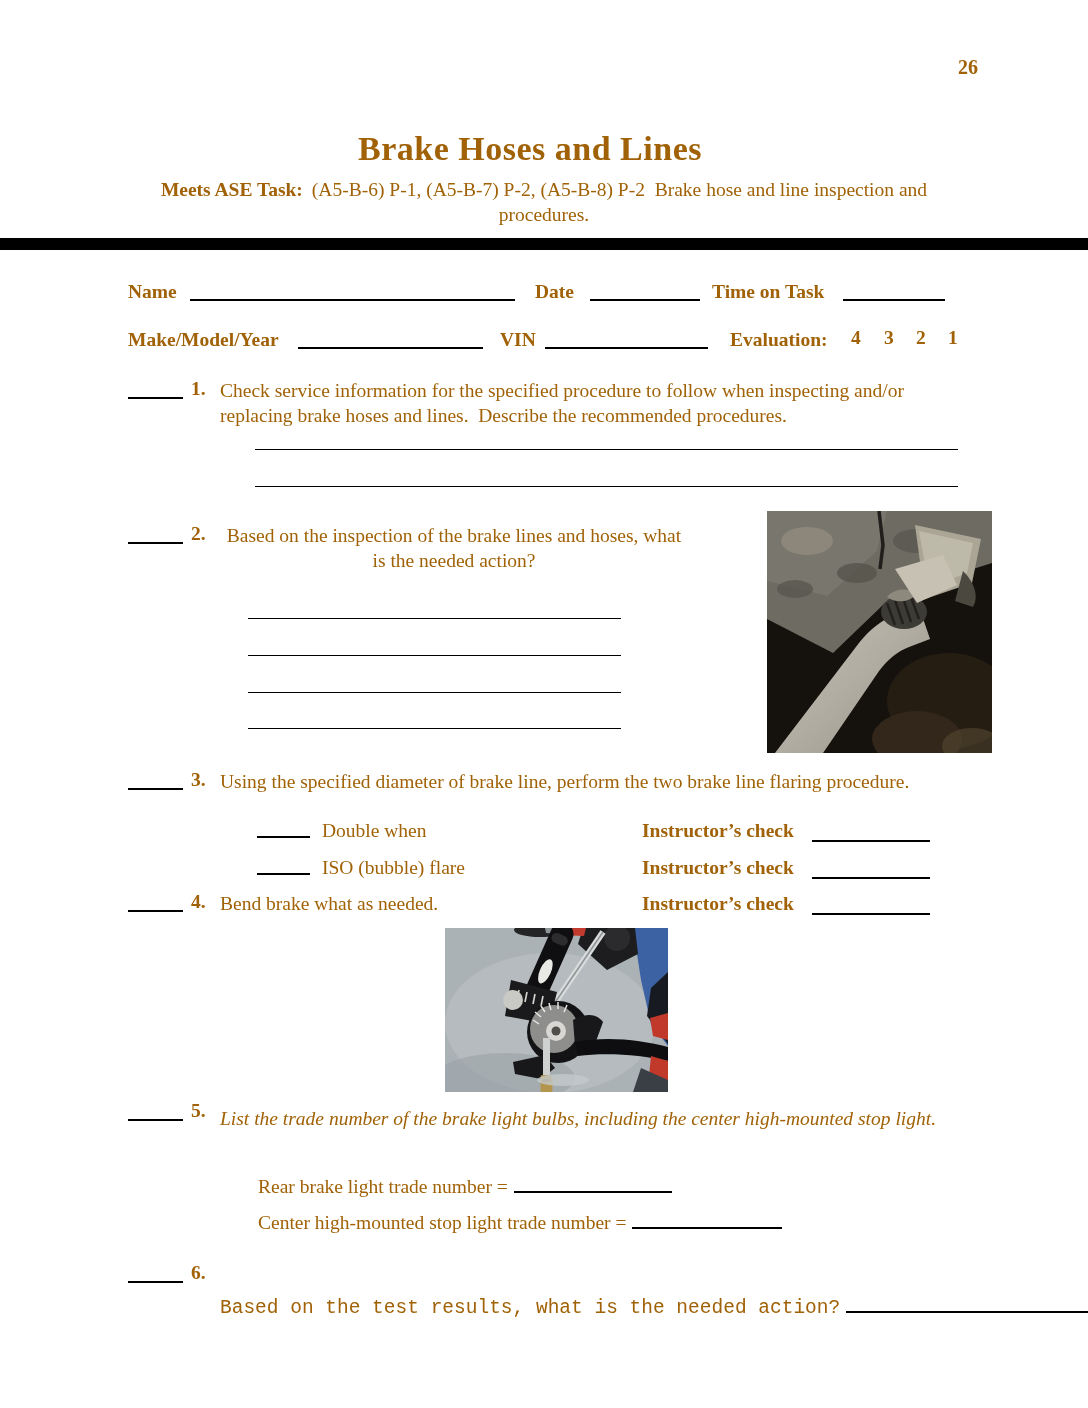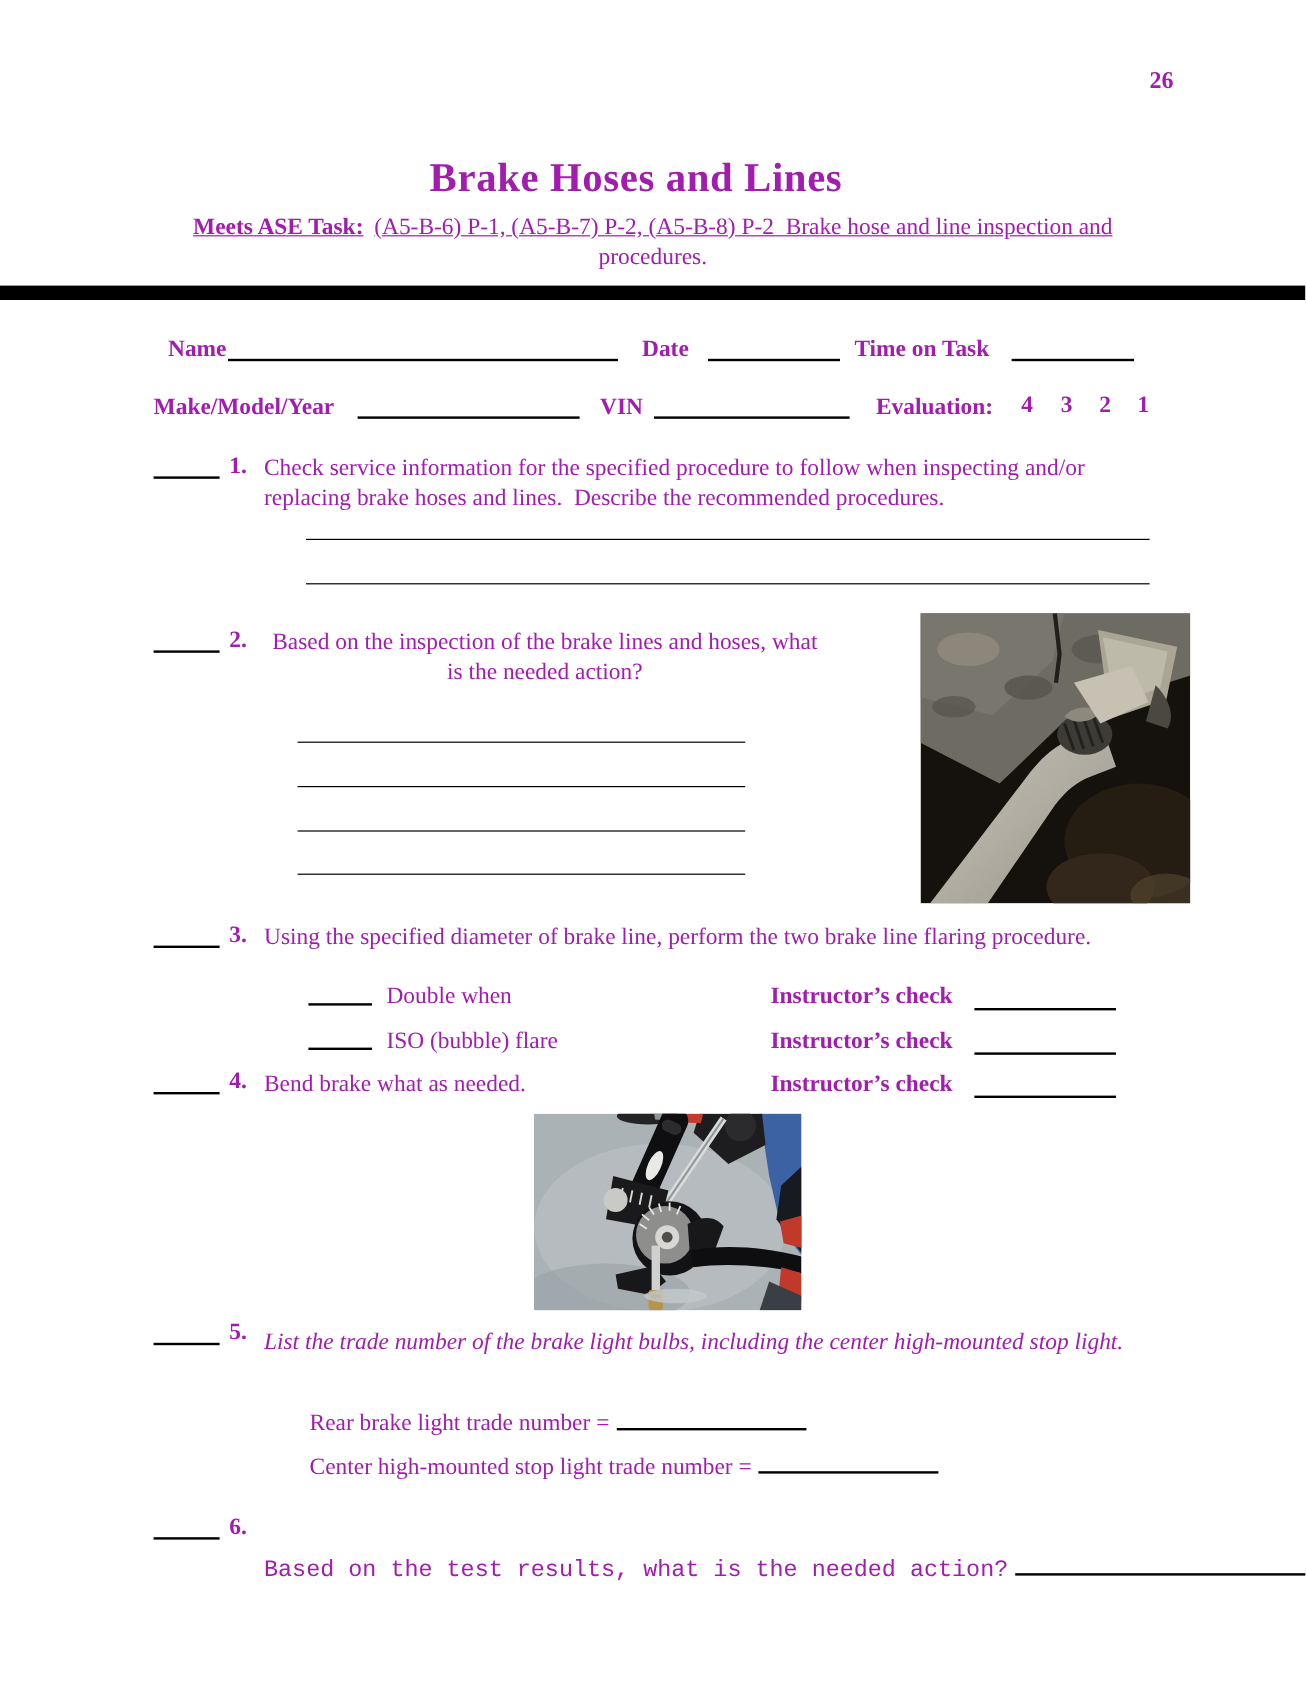--- a/index.html
+++ b/index.html
@@ -1,18 +1,18 @@
 <!DOCTYPE html>
 <html><head>
 <meta charset="utf-8">
 <style>
   html,body{margin:0;padding:0;background:#ffffff;}
   #page{
     position:relative;width:1088px;height:1408px;background:#ffffff;
-    font-family:"Liberation Serif","DejaVu Serif",serif;color:#a21caf;overflow:hidden;
+    font-family:"Liberation Serif","DejaVu Serif",serif;color:#a16207;overflow:hidden;
   }
   .abs{position:absolute;}
   .b{font-weight:bold;}
   .t{font-size:19.5px;line-height:25px;white-space:pre-wrap;}
   .nowrap{white-space:nowrap;}
   .uline{display:inline-block;border-bottom:2px solid #000;height:15px;margin-left:6px;}
   .hline{position:absolute;height:0;border-bottom:2px solid #000;}
   .shortline{position:absolute;height:0;border-bottom:2.4px solid #000;width:55px;}
   .num{position:absolute;font-size:19.5px;font-weight:bold;}
   .photo{position:absolute;overflow:hidden;}
@@ -24,26 +24,26 @@
   .score{position:absolute;top:327px;font-size:19.5px;font-weight:bold;}
 </style>
 </head>
 <body>
 
 <div id="page">
 
   <div id="pgnum" class="abs">26</div>
 
   <div id="title" class="abs">Brake Hoses and Lines</div>
-  <div class="abs sub" style="top:179px;text-decoration:underline;"><span class="b">Meets ASE Task:</span><span style="margin-left:9px;white-space:pre-wrap;">(A5-B-6) P-1, (A5-B-7) P-2, (A5-B-8) P-2  Brake hose and line inspection and</span></div>
+  <div class="abs sub" style="top:179px;"><span class="b">Meets ASE Task:</span><span style="margin-left:9px;white-space:pre-wrap;">(A5-B-6) P-1, (A5-B-7) P-2, (A5-B-8) P-2  Brake hose and line inspection and</span></div>
   <div class="abs sub" style="top:204px;">procedures.</div>
 
   <div id="bar" class="abs"></div>
 
-  <div class="abs t b" style="left:140px;top:279px;text-align:right;">Name</div>
+  <div class="abs t b" style="left:128px;top:279px;text-align:right;">Name</div>
   <div class="hline" style="left:190px;top:299px;width:325px;"></div>
   <div class="abs t b" style="left:535px;top:279px;">Date</div>
   <div class="hline" style="left:590px;top:299px;width:110px;"></div>
   <div class="abs t b" style="left:712px;top:279px;">Time on Task</div>
   <div class="hline" style="left:843px;top:299px;width:102px;"></div>
 
   <div class="abs t b" style="left:128px;top:327px;">Make/Model/Year</div>
   <div class="hline" style="left:298px;top:347px;width:185px;"></div>
   <div class="abs t b" style="left:500px;top:327px;">VIN</div>
   <div class="hline" style="left:545px;top:347px;width:163px;"></div>

